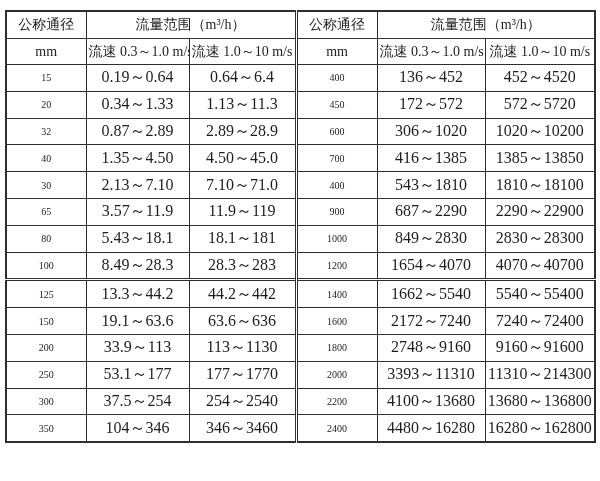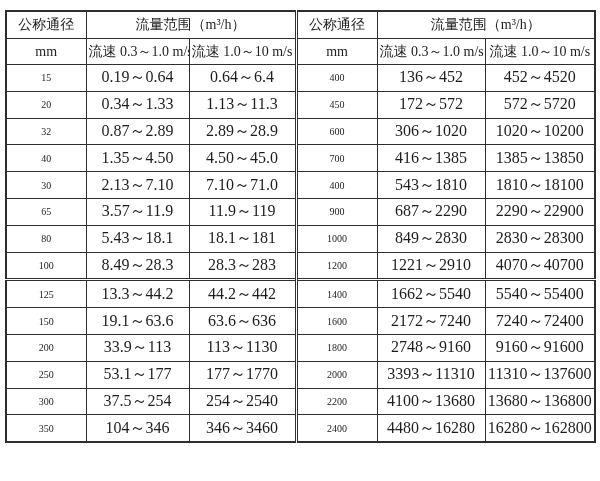--- a/index.html
+++ b/index.html
@@ -135,21 +135,21 @@
           <td>18.1～181</td>
           <td class="c-dn divider">1000</td>
           <td>849～2830</td>
           <td>2830～28300</td>
         </tr>
         <tr>
           <td class="c-dn">100</td>
           <td>8.49～28.3</td>
           <td>28.3～283</td>
           <td class="c-dn divider">1200</td>
-          <td>1221～2910</td>
+          <td>1654～4070</td>
           <td>4070～40700</td>
         </tr>
         <tr class="thick-top">
           <td class="c-dn">125</td>
           <td>13.3～44.2</td>
           <td>44.2～442</td>
           <td class="c-dn divider">1400</td>
           <td>1662～5540</td>
           <td>5540～55400</td>
         </tr>
@@ -168,21 +168,21 @@
           <td class="c-dn divider">1800</td>
           <td>2748～9160</td>
           <td>9160～91600</td>
         </tr>
         <tr>
           <td class="c-dn">250</td>
           <td>53.1～177</td>
           <td>177～1770</td>
           <td class="c-dn divider">2000</td>
           <td>3393～11310</td>
-          <td>11310～137600</td>
+          <td>11310～214300</td>
         </tr>
         <tr>
           <td class="c-dn">300</td>
           <td>37.5～254</td>
           <td>254～2540</td>
           <td class="c-dn divider">2200</td>
           <td>4100～13680</td>
           <td>13680～136800</td>
         </tr>
         <tr>

